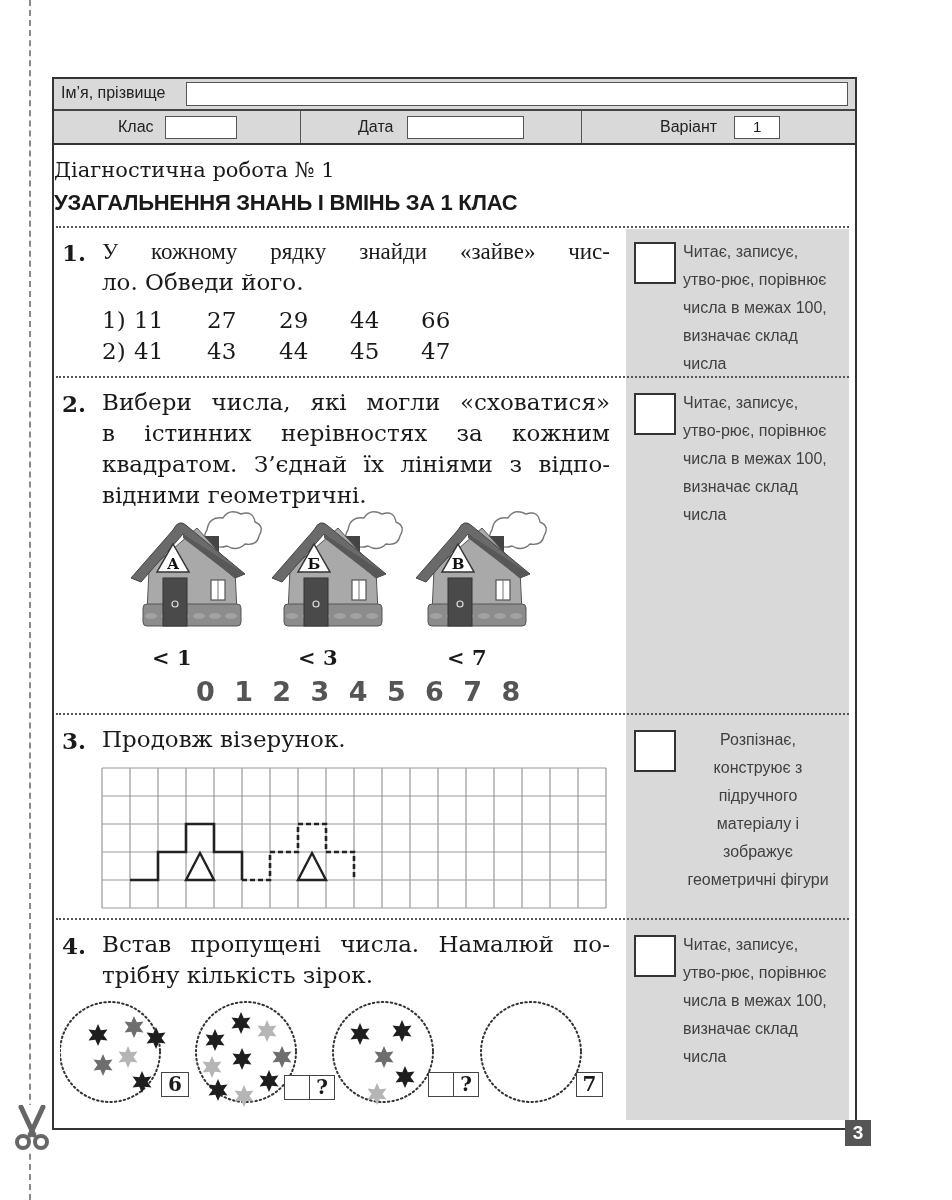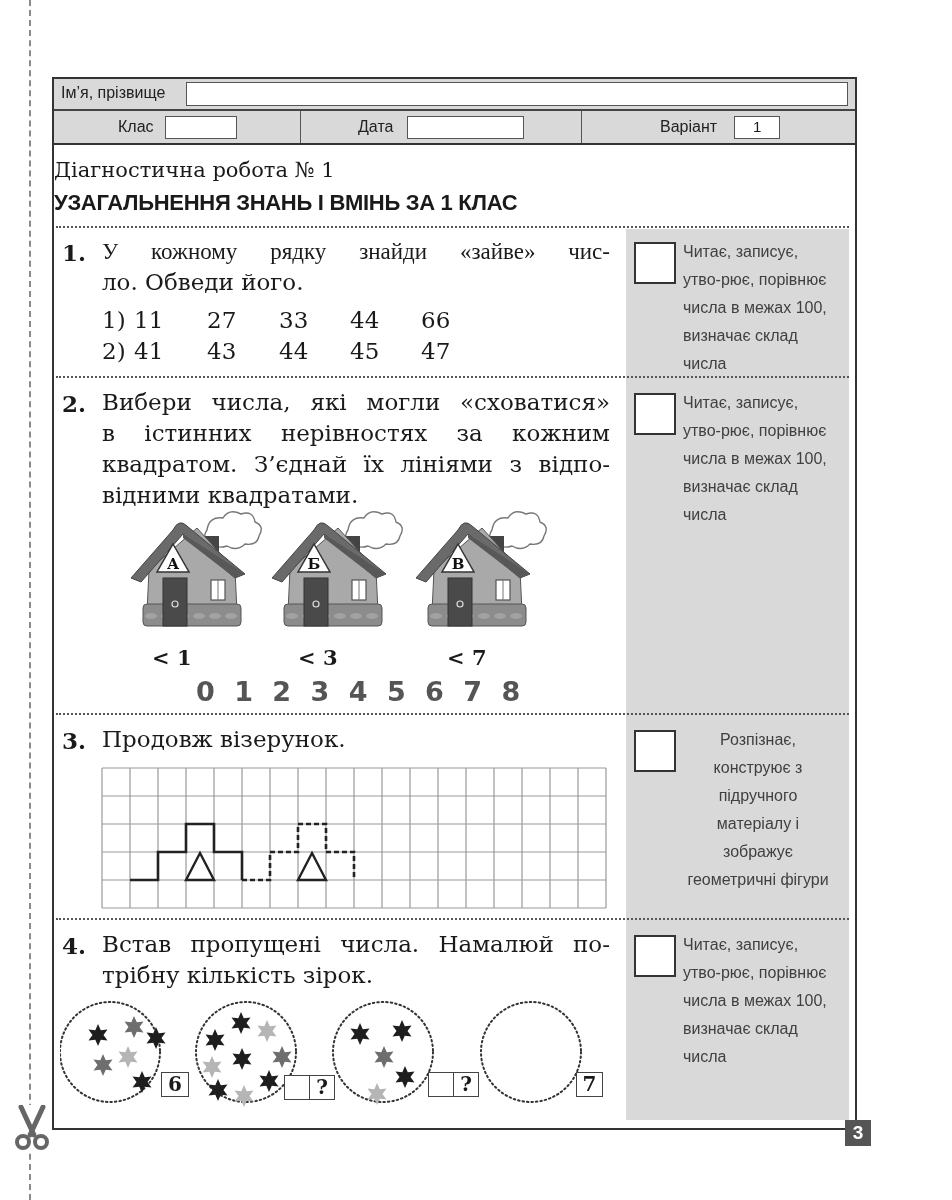--- a/index.html
+++ b/index.html
@@ -71,21 +71,21 @@
 <div>
   <div class="task-num" style="left:62px; top:239px;">1.</div>
   <div class="task-text" style="left:102px; top:236px; width:508px;">
     <div style="text-align:justify; text-align-last:justify;font-family:Liberation Serif, serif;">У кожному рядку знайди «зайве» чис-</div>
     <div>ло. Обведи його.</div>
   </div>
   <div>
     <span class="row-num" style="left:102px; top:307px;">1)</span>
     <span class="row-num" style="left:134px; top:307px;">11</span>
     <span class="row-num" style="left:207px; top:307px;">27</span>
-    <span class="row-num" style="left:279px; top:307px;">33</span>
+    <span class="row-num" style="left:279px; top:307px;">29</span>
     <span class="row-num" style="left:350px; top:307px;">44</span>
     <span class="row-num" style="left:421px; top:307px;">66</span>
   </div>
   <div>
     <span class="row-num" style="left:102px; top:338px;">2)</span>
     <span class="row-num" style="left:134px; top:338px;">41</span>
     <span class="row-num" style="left:207px; top:338px;">43</span>
     <span class="row-num" style="left:279px; top:338px;">44</span>
     <span class="row-num" style="left:350px; top:338px;">45</span>
     <span class="row-num" style="left:421px; top:338px;">47</span>
@@ -93,21 +93,21 @@
   <div class="score-box" style="left:634px; top:242px;"></div>
   <div class="skill" style="left:683px; top:238px;">Читає, записує, утво-рює, порівнює числа в межах 100, визначає склад числа</div>
 </div>
 
 <div>
   <div class="task-num" style="left:62px; top:390px;">2.</div>
   <div class="task-text" style="left:102px; top:387px; width:508px;">
     <div style="text-align:justify; text-align-last:justify;">Вибери числа, які могли «сховатися»</div>
     <div style="text-align:justify; text-align-last:justify;">в істинних нерівностях за кожним</div>
     <div style="text-align:justify; text-align-last:justify;">квадратом. З’єднай їх лініями з відпо-</div>
-    <div>відними квадратами.</div>
+    <div>відними геометричні.</div>
   </div>
 
   <div id="houses">
       <svg width="150" height="130" viewBox="0 0 150 130" style="position: absolute; left: 127px; top: 508px;">
         <path d="M80 22 q2 -14 16 -12 q6 -10 18 -4 q12 -4 14 8 q10 4 4 14 q-2 10 -14 8 q-8 8 -18 2 q-12 4 -16 -6 q-10 -2 -4 -10z" fill="#fff" stroke="#777" stroke-width="1.4"></path>
         <rect x="78" y="28" width="14" height="18" fill="#444"></rect>
         <path d="M22 62 L70 20 L108 62 L110 104 L20 104 Z" fill="#a9a9a9" stroke="#555" stroke-width="1"></path>
         <path d="M4 70 L46 22 Q52 10 60 18 L118 66 L108 70 L56 26 L14 74 Z" fill="#6a6a6a" stroke="#444" stroke-width="1"></path>
         <path d="M56 26 L118 66 L108 70 L56 30 Z" fill="#585858"></path>
         <rect x="16" y="96" width="98" height="22" rx="4" fill="#8c8c8c" stroke="#555" stroke-width="1"></rect>

